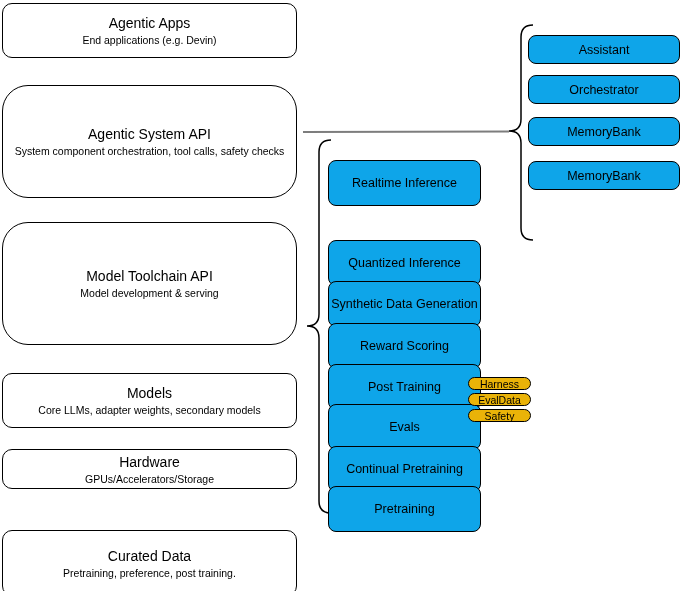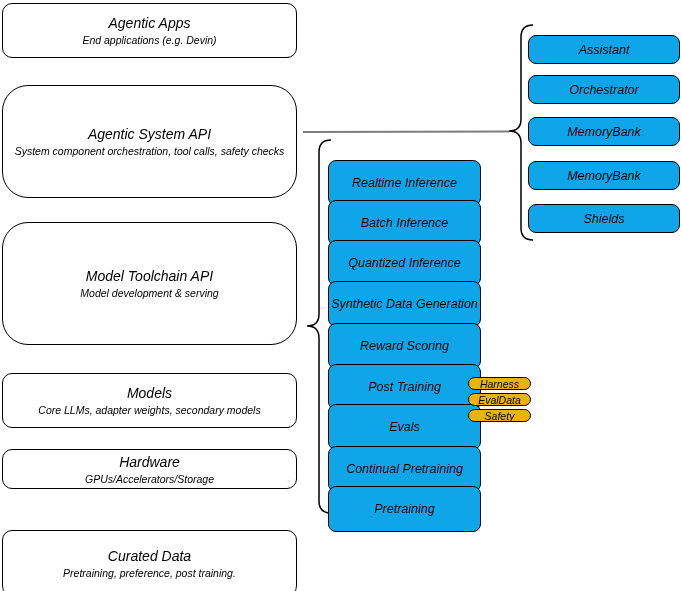--- a/index.html
+++ b/index.html
@@ -3,21 +3,20 @@
 <meta charset="utf-8">
 <style>
   html,body{margin:0;padding:0;background:#ffffff;}
   .canvas{
     position:relative;
     width:682px;height:591px;
     background:#ffffff;
     font-family:"Liberation Sans", sans-serif;
     color:#000;
     overflow:hidden;
-    font-style:italic;
   }
   .links{position:absolute;left:0;top:0;width:682px;height:591px;}
 
   
   .layer{
     position:absolute;
     left:2px;width:295px;
     border:1.5px solid #000;
     background:#fff;
     display:flex;flex-direction:column;
@@ -97,23 +96,20 @@
   </div>
 
   <div class="layer r10" style="top:530px;height:66px;">
     <div class="title">Curated Data</div>
     <div class="subtitle">Pretraining, preference, post training.</div>
   </div>
 
   <div class="node mid" style="top:144px;">
     <span>Realtime Inference</span>
   </div>
-  <div class="node mid" style="top:184px;">
-    <span>Batch Inference</span>
-  </div>
   <div class="node mid" style="top:224px;">
     <span>Quantized Inference</span>
   </div>
   <div class="node mid" style="top:265px;">
     <span>Synthetic Data Generation</span>
   </div>
   <div class="node mid" style="top:307px;">
     <span>Reward Scoring</span>
   </div>
   <div class="node mid" style="top:348px;">
@@ -144,17 +140,14 @@
   </div>
   <div class="node right" style="top:75px;">
     <span>Orchestrator</span>
   </div>
   <div class="node right" style="top:117px;">
     <span>MemoryBank</span>
   </div>
   <div class="node right" style="top:161px;">
     <span>MemoryBank</span>
   </div>
-  <div class="node right" style="top:204px;">
-    <span>Shields</span>
-  </div>
 
 </div>
 
 </body></html>

